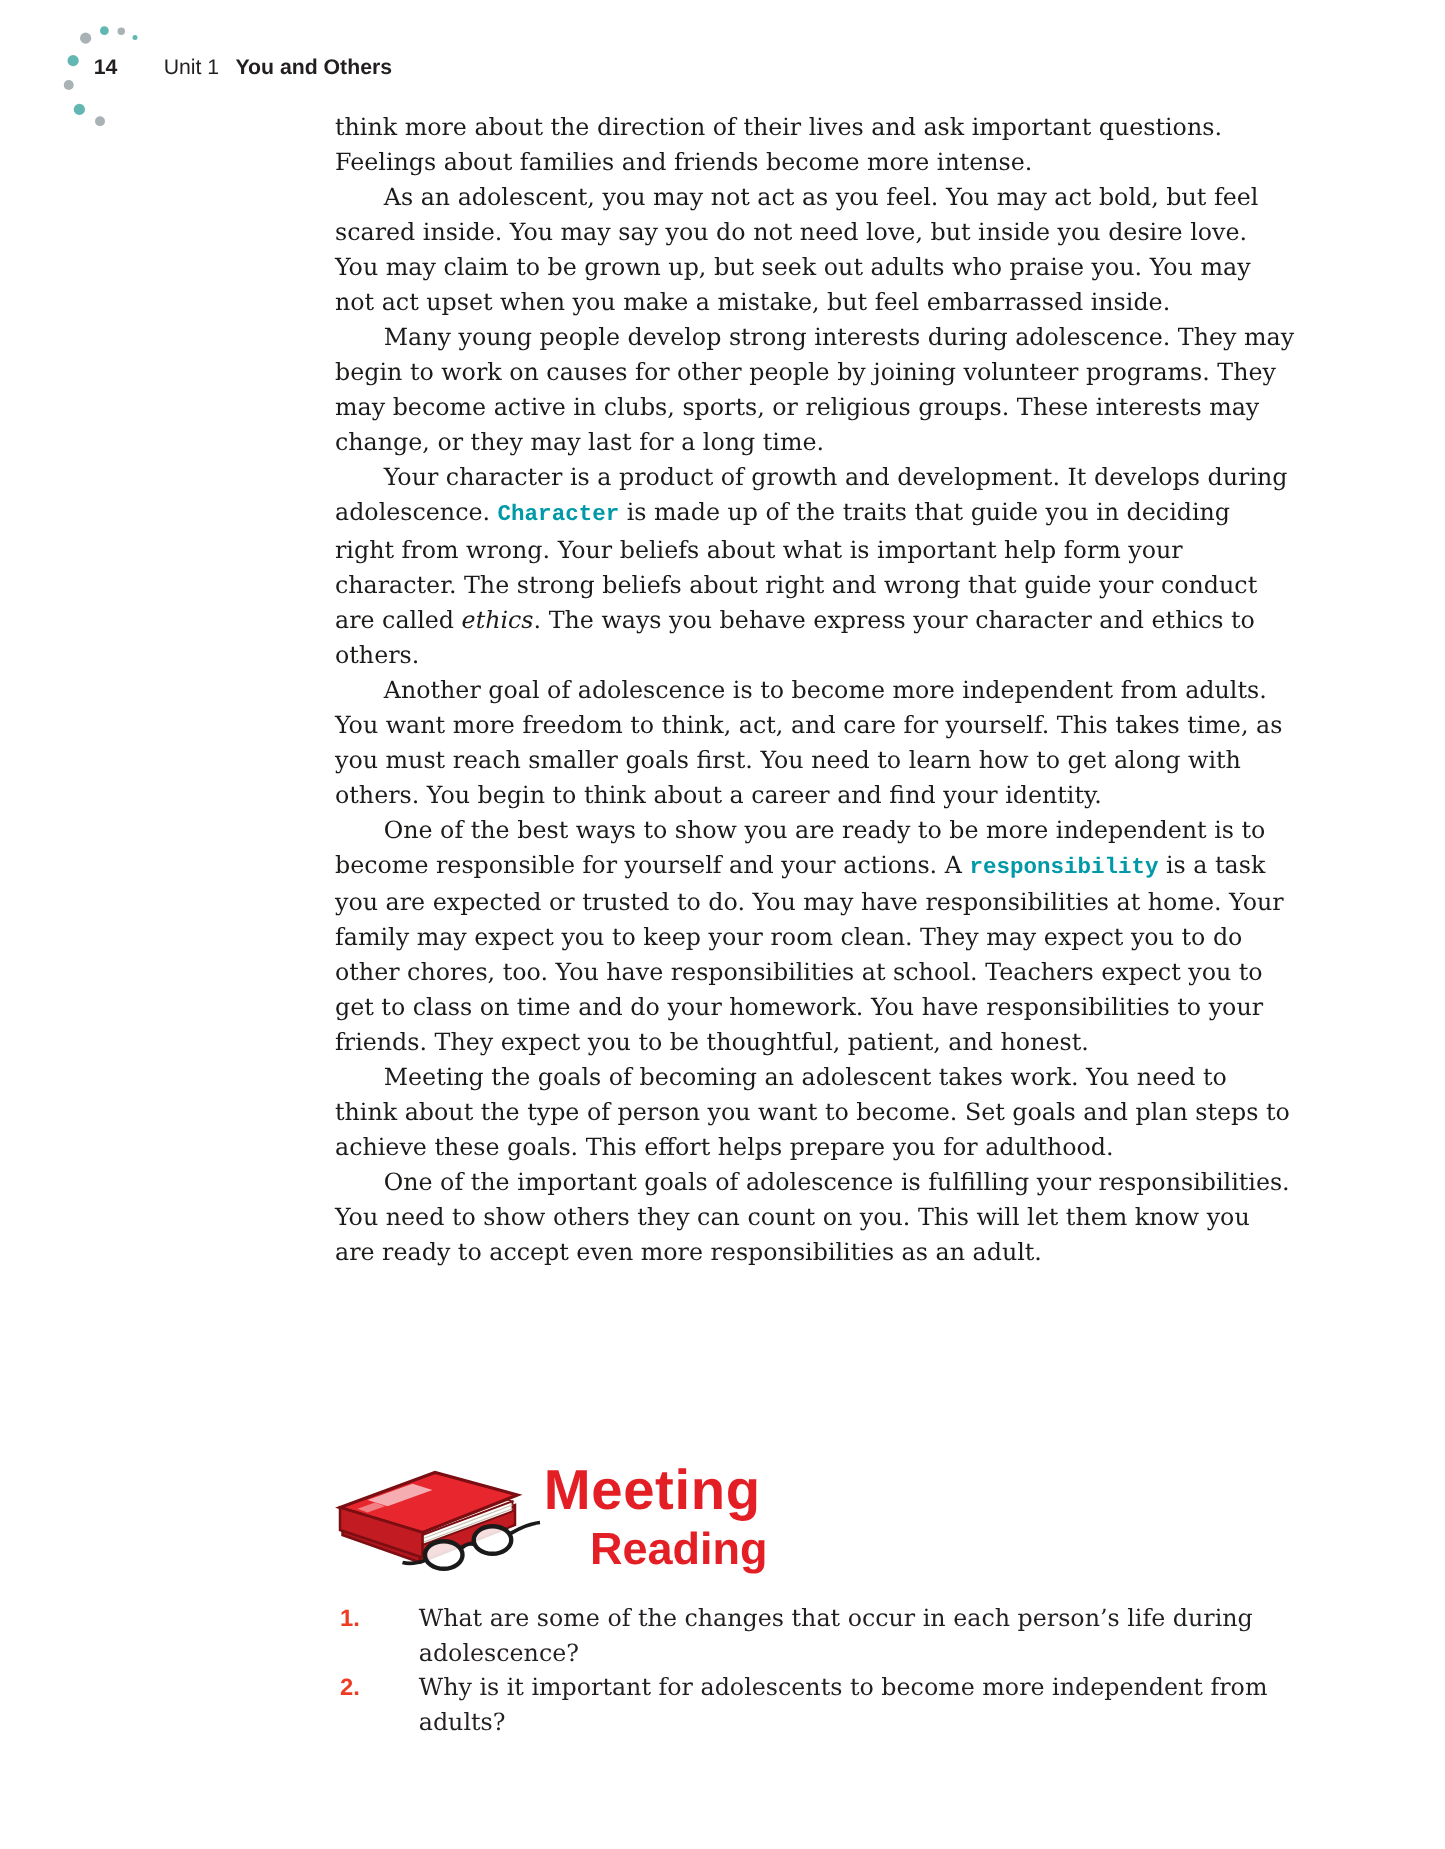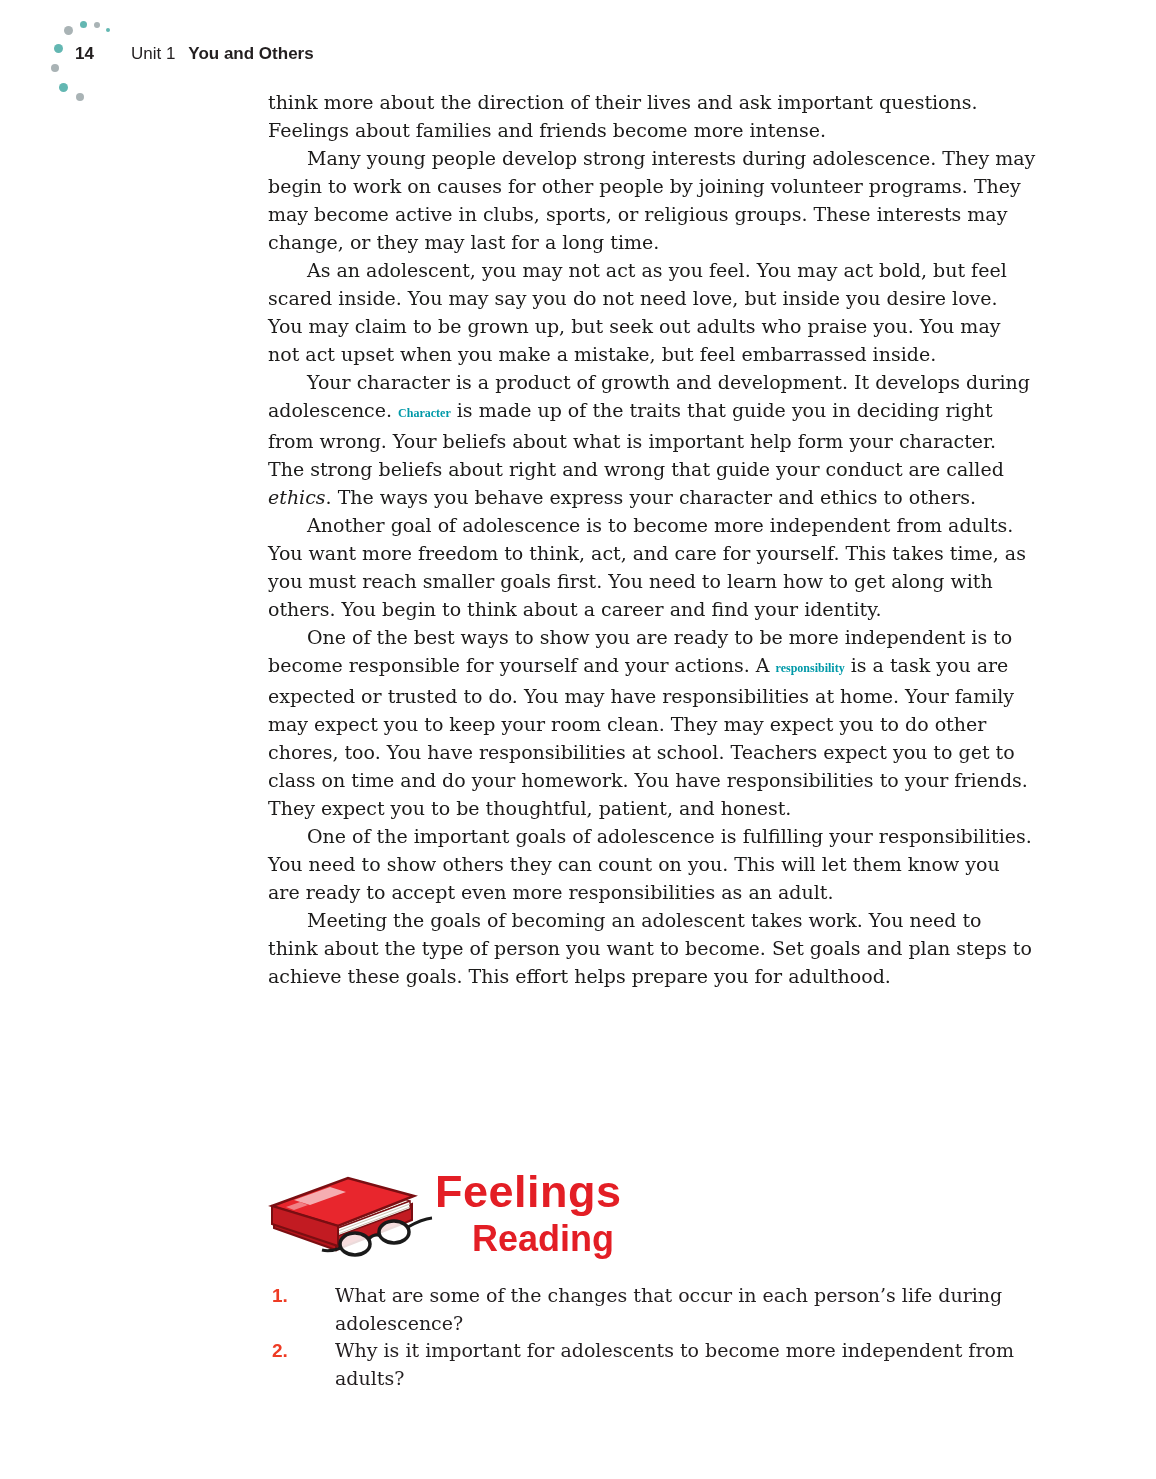--- a/index.html
+++ b/index.html
@@ -28,22 +28,22 @@
 
   
   .body-text {
     position:absolute; top:88px; left:268px; width:768px;
     font-size:19px; line-height:28px; color:#1c1b1a;
     text-align:left;
   }
   .para { margin:0; }
   .para.indent { text-indent:39px; }
   .keyterm {
-    font-family:Liberation Serif, serif; font-weight:bold;
-    color:var(--keyterm-teal,#0099a8); font-size:12px;
+    font-family:Liberation Mono, monospace; font-weight:bold;
+    color:var(--keyterm-teal,#0099a8); font-size:18px;
   }
   .italic { font-style:italic; }
 
   
   .reading-review { position:absolute; top:1160px; left:260px; width:772px; }
   .rr-header { position:relative; height:112px; }
   .book-art { position:absolute; left:0; top:10px; width:175px; height:100px; }
   .rr-title1 {
     position:absolute; left:175px; top:6px;
     font-family:"Liberation Sans", sans-serif; font-weight:bold;
@@ -78,27 +78,27 @@
     <span class="dot teal" style="left:59px;top:83px;width:9px;height:9px;"></span>
     <span class="dot gray" style="left:76px;top:93px;width:8px;height:8px;"></span>
   </div>
 
   <div class="header">
     <span class="page-num">14</span><span class="unit">Unit 1</span><span class="section">You and Others</span>
   </div>
 
   <main class="body-text">
       <p class="para"><span>think more about the direction of their lives and ask important questions. Feelings about families and friends become more intense.</span></p>
+      <p class="para indent"><span>As an adolescent, you may not act as you feel. You may act bold, but feel scared inside. You may say you do not need love, but inside you desire love. You may claim to be grown up, but seek out adults who praise you. You may not act upset when you make a mistake, but feel embarrassed inside.</span></p>
       <p class="para indent"><span>Many young people develop strong interests during adolescence. They may begin to work on causes for other people by joining volunteer programs. They may become active in clubs, sports, or religious groups. These interests may change, or they may last for a long time.</span></p>
-      <p class="para indent"><span>As an adolescent, you may not act as you feel. You may act bold, but feel scared inside. You may say you do not need love, but inside you desire love. You may claim to be grown up, but seek out adults who praise you. You may not act upset when you make a mistake, but feel embarrassed inside.</span></p>
       <p class="para indent"><span>Your character is a product of growth and development. It develops during adolescence. </span><span class="keyterm">Character</span><span> is made up of the traits that guide you in deciding right from wrong. Your beliefs about what is important help form your character. The strong beliefs about right and wrong that guide your conduct are called </span><span class="italic">ethics</span><span>. The ways you behave express your character and ethics to others.</span></p>
       <p class="para indent"><span>Another goal of adolescence is to become more independent from adults. You want more freedom to think, act, and care for yourself. This takes time, as you must reach smaller goals first. You need to learn how to get along with others. You begin to think about a career and find your identity.</span></p>
       <p class="para indent"><span>One of the best ways to show you are ready to be more independent is to become responsible for yourself and your actions. A </span><span class="keyterm">responsibility</span><span> is a task you are expected or trusted to do. You may have responsibilities at home. Your family may expect you to keep your room clean. They may expect you to do other chores, too. You have responsibilities at school. Teachers expect you to get to class on time and do your homework. You have responsibilities to your friends. They expect you to be thoughtful, patient, and honest.</span></p>
+      <p class="para indent"><span>Meeting the goals of becoming an adolescent takes work. You need to think about the type of person you want to become. Set goals and plan steps to achieve these goals. This effort helps prepare you for adulthood.</span></p>
       <p class="para indent"><span>One of the important goals of adolescence is fulfilling your responsibilities. You need to show others they can count on you. This will let them know you are ready to accept even more responsibilities as an adult.</span></p>
-      <p class="para indent"><span>Meeting the goals of becoming an adolescent takes work. You need to think about the type of person you want to become. Set goals and plan steps to achieve these goals. This effort helps prepare you for adulthood.</span></p>
     </main>
 
   <section class="reading-review">
     <div class="rr-header">
       <div class="book-art">
         <svg width="175" height="100" viewBox="0 0 175 100" aria-hidden="true">
 
           <polygon points="14,40 14,58 76,80 76,62" fill="#b5151c" stroke="#7a0e12" stroke-width="2"></polygon>
           <polygon points="76,62 76,80 152,50 152,34" fill="#c21b22" stroke="#7a0e12" stroke-width="2"></polygon>
 
@@ -116,21 +116,21 @@
 
           <g>
             <path d="M108,70 Q114,63 121,66" fill="none" stroke="#1a1a1a" stroke-width="3"></path>
             <ellipse cx="95" cy="74" rx="15" ry="11" fill="#ffffff" fill-opacity="0.85" stroke="#1a1a1a" stroke-width="3.5"></ellipse>
             <ellipse cx="134" cy="62" rx="15" ry="11" fill="#ffffff" fill-opacity="0.85" stroke="#1a1a1a" stroke-width="3.5"></ellipse>
             <path d="M148,57 Q162,49 172,48" fill="none" stroke="#1a1a1a" stroke-width="3"></path>
             <path d="M81,78 Q70,82 62,80" fill="none" stroke="#1a1a1a" stroke-width="3"></path>
           </g>
         </svg>
       </div>
-      <div class="rr-title1">Feelings</div>
+      <div class="rr-title1">Meeting</div>
       <div class="rr-title2">Reading</div>
     </div>
     <ol class="questions">
         <li>
           <span class="qnum">1.</span>
           <span class="qtext">What are some of the changes that occur in each person’s life during adolescence?</span>
         </li>
         <li>
           <span class="qnum">2.</span>
           <span class="qtext">Why is it important for adolescents to become more independent from adults?</span>

